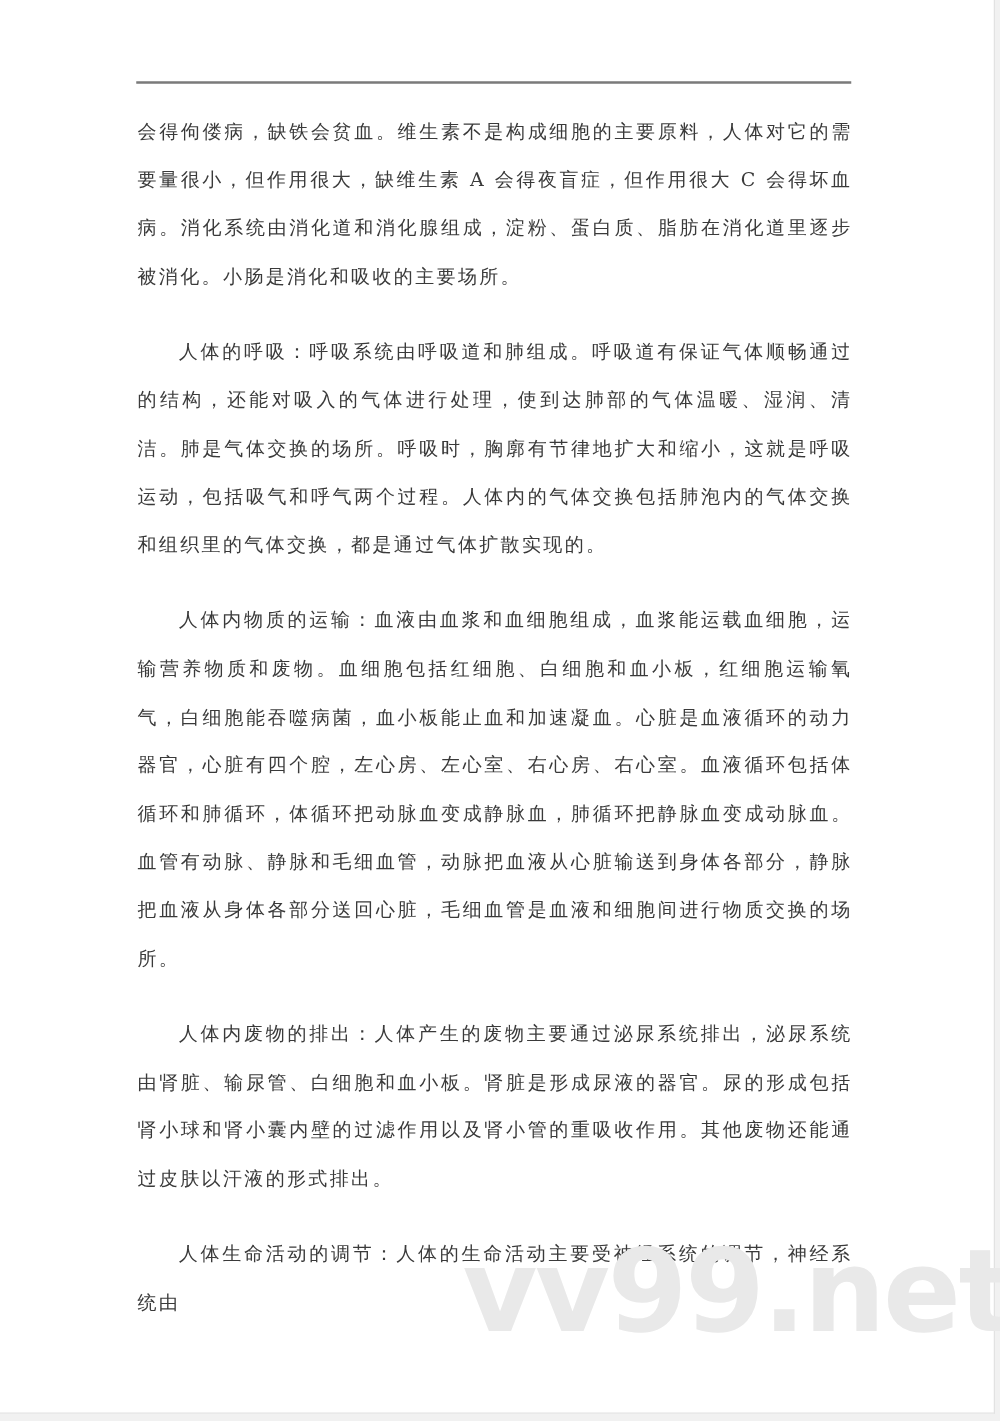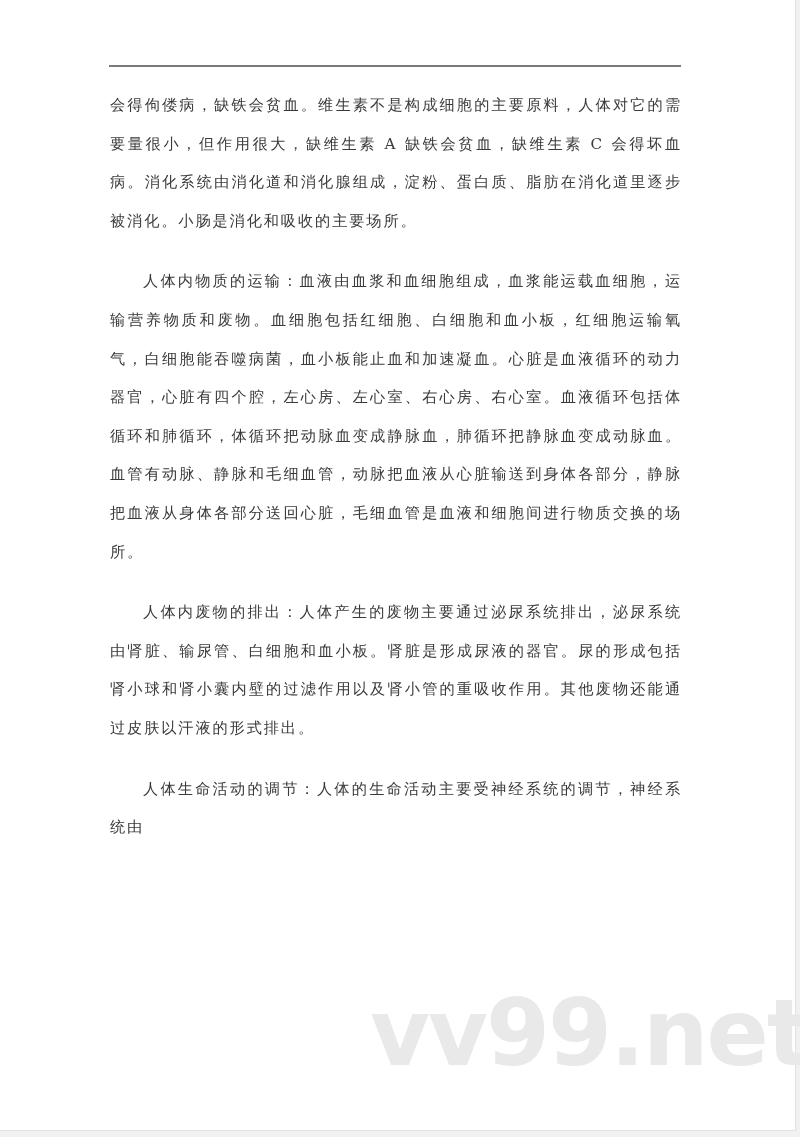--- a/index.html
+++ b/index.html
@@ -48,20 +48,21 @@
       user-select: none;
     }
   </style>
 </head>
 <body>
 
 <div class="page">
   <div class="header-rule"></div>
 
   <div class="content">
-    <p class="para">会得佝偻病，缺铁会贫血。维生素不是构成细胞的主要原料，人体对它的需要量很小，但作用很大，缺维生素 A 缺铁会贫血，缺维生素 C 会得坏血病。消化系统由消化道和消化腺组成，淀粉、蛋白质、脂肪在消化道里逐步被消化。小肠是消化和吸收的主要场所。</p>
+    <p class="para">会得佝偻病，缺铁会贫血。维生素不是构成细胞的主要原料，人体对它的需要量很小，但作用很大，缺维生素 A 会得夜盲症，但作用很大 C 会得坏血病。消化系统由消化道和消化腺组成，淀粉、蛋白质、脂肪在消化道里逐步被消化。小肠是消化和吸收的主要场所。</p>
+    <p class="para indent">人体的呼吸：呼吸系统由呼吸道和肺组成。呼吸道有保证气体顺畅通过的结构，还能对吸入的气体进行处理，使到达肺部的气体温暖、湿润、清洁。肺是气体交换的场所。呼吸时，胸廓有节律地扩大和缩小，这就是呼吸运动，包括吸气和呼气两个过程。人体内的气体交换包括肺泡内的气体交换和组织里的气体交换，都是通过气体扩散实现的。</p>
     <p class="para indent">人体内物质的运输：血液由血浆和血细胞组成，血浆能运载血细胞，运输营养物质和废物。血细胞包括红细胞、白细胞和血小板，红细胞运输氧气，白细胞能吞噬病菌，血小板能止血和加速凝血。心脏是血液循环的动力器官，心脏有四个腔，左心房、左心室、右心房、右心室。血液循环包括体循环和肺循环，体循环把动脉血变成静脉血，肺循环把静脉血变成动脉血。血管有动脉、静脉和毛细血管，动脉把血液从心脏输送到身体各部分，静脉把血液从身体各部分送回心脏，毛细血管是血液和细胞间进行物质交换的场所。</p>
     <p class="para indent">人体内废物的排出：人体产生的废物主要通过泌尿系统排出，泌尿系统由肾脏、输尿管、白细胞和血小板。肾脏是形成尿液的器官。尿的形成包括肾小球和肾小囊内壁的过滤作用以及肾小管的重吸收作用。其他废物还能通过皮肤以汗液的形式排出。</p>
     <p class="para indent">人体生命活动的调节：人体的生命活动主要受神经系统的调节，神经系统由</p>
   </div>
 
   <div class="watermark">vv99.net</div>
 </div>
 
 </body></html>

